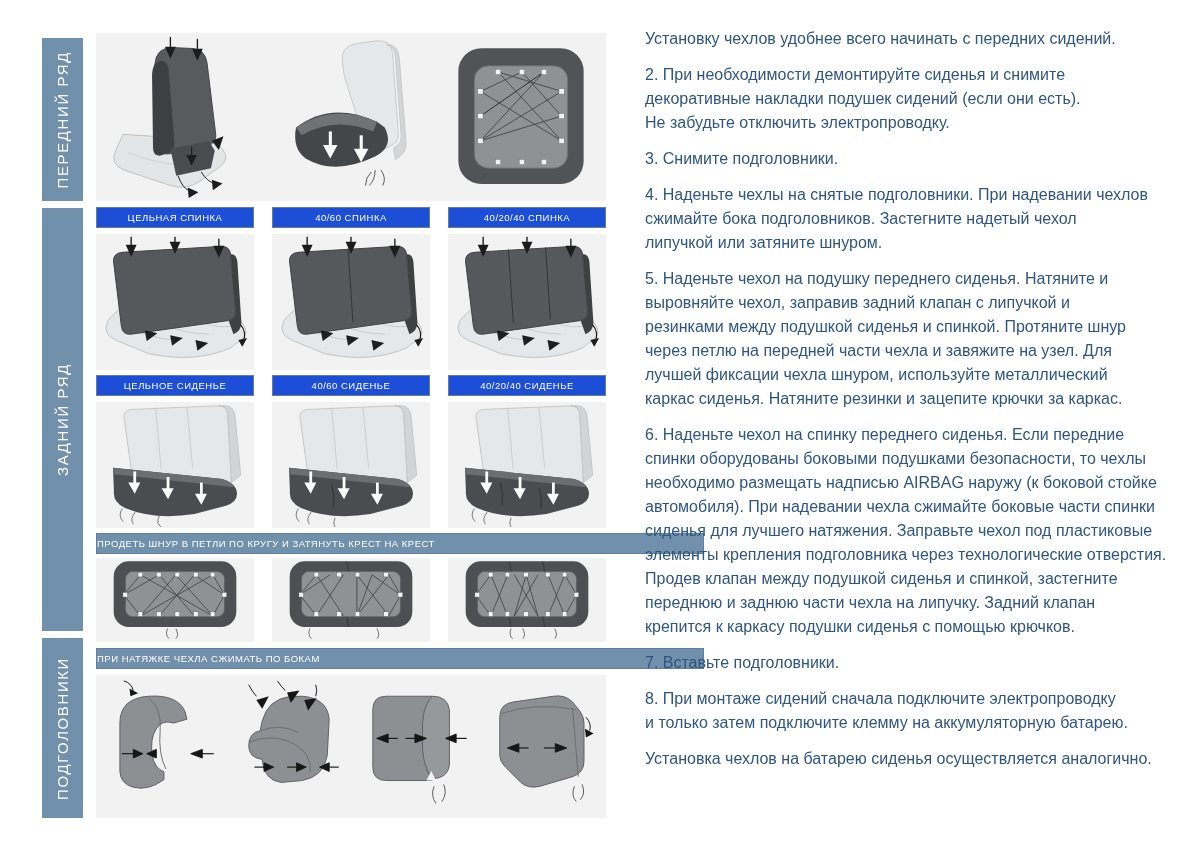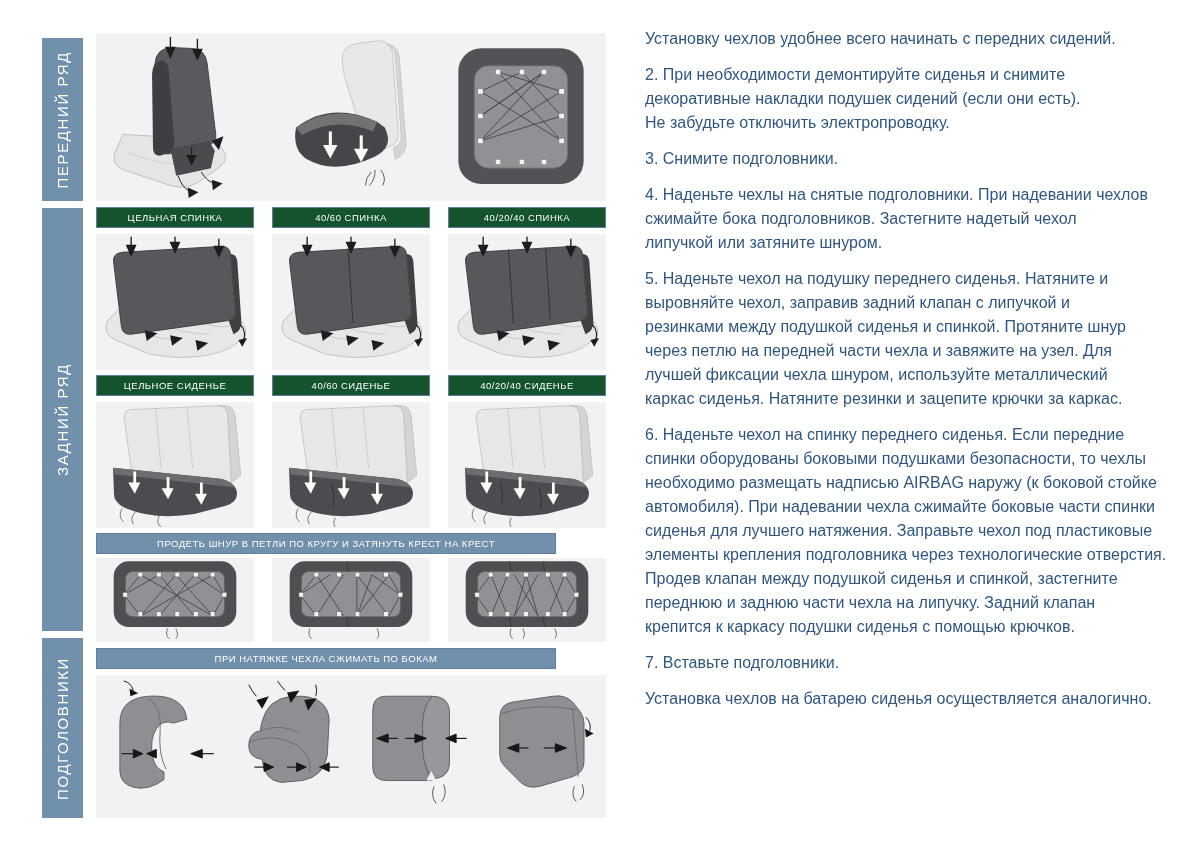--- a/index.html
+++ b/index.html
@@ -25,34 +25,34 @@
   #front-panel{
     position:absolute;left:96px;top:33px;width:510px;height:168px;
     display:flex;justify-content:space-between;align-items:center;
     padding:0 10px;box-sizing:border-box;
   }
   .label-row,.cells-row{
     position:absolute;left:96px;width:510px;
     display:flex;justify-content:space-between;
   }
   .label-bar{
-    width:158px;height:21px;background:#14532d;box-sizing:border-box;
+    width:158px;height:21px;background:#1d4ed8;box-sizing:border-box;
     border:1px solid #5f7f9c;display:flex;align-items:center;justify-content:center;
     color:#ffffff;font-size:9.5px;letter-spacing:.5px;white-space:nowrap;
   }
   #labels-back{top:207px;}
   #labels-cushion{top:375px;border-radius:6px;}
   .cell{width:158px;background:#f2f2f3;display:flex;align-items:center;justify-content:center;}
   #row-backrests{top:234px;}  #row-backrests .cell{height:136px;}
   #row-cushions{top:402px;}   #row-cushions .cell{height:126px;}
   #row-lacing{top:558px;}     #row-lacing .cell{height:84px;}
   .banner{
-    position:absolute;left:96px;width:460px;height:21px;background:#7190ab;
+    position:absolute;left:96px;width:608px;height:21px;background:#7190ab;
     border:1px solid #5f7f9c;box-sizing:border-box;
-    display:flex;align-items:center;justify-content:center;
+    display:flex;align-items:center;justify-content:flex-start;
     color:#ffffff;font-size:9.5px;letter-spacing:.5px;white-space:nowrap;
   }
   #banner-lacing{top:533px;}
   #banner-headrest{top:648px;}
   #headrest-panel{
     position:absolute;left:96px;top:675px;width:510px;height:143px;
     display:flex;justify-content:space-around;align-items:center;
     padding:0 4px;box-sizing:border-box;
   }
   svg{display:block;}
@@ -453,14 +453,16 @@
   <p>6. Наденьте чехол на спинку переднего сиденья. Если передние
 спинки оборудованы боковыми подушками безопасности, то чехлы
 необходимо размещать надписью AIRBAG наружу (к боковой стойке
 автомобиля). При надевании чехла сжимайте боковые части спинки
 сиденья для лучшего натяжения. Заправьте чехол под пластиковые
 элементы крепления подголовника через технологические отверстия.
 Продев клапан между подушкой сиденья и спинкой, застегните
 переднюю и заднюю части чехла на липучку. Задний клапан
 крепится к каркасу подушки сиденья с помощью крючков.</p>
   <p>7. Вставьте подголовники.</p>
+  <p>8. При монтаже сидений сначала подключите электропроводку
+и только затем подключите клемму на аккумуляторную батарею.</p>
   <p>Установка чехлов на батарею сиденья осуществляется аналогично.</p>
 </div>
 
 </body></html>

